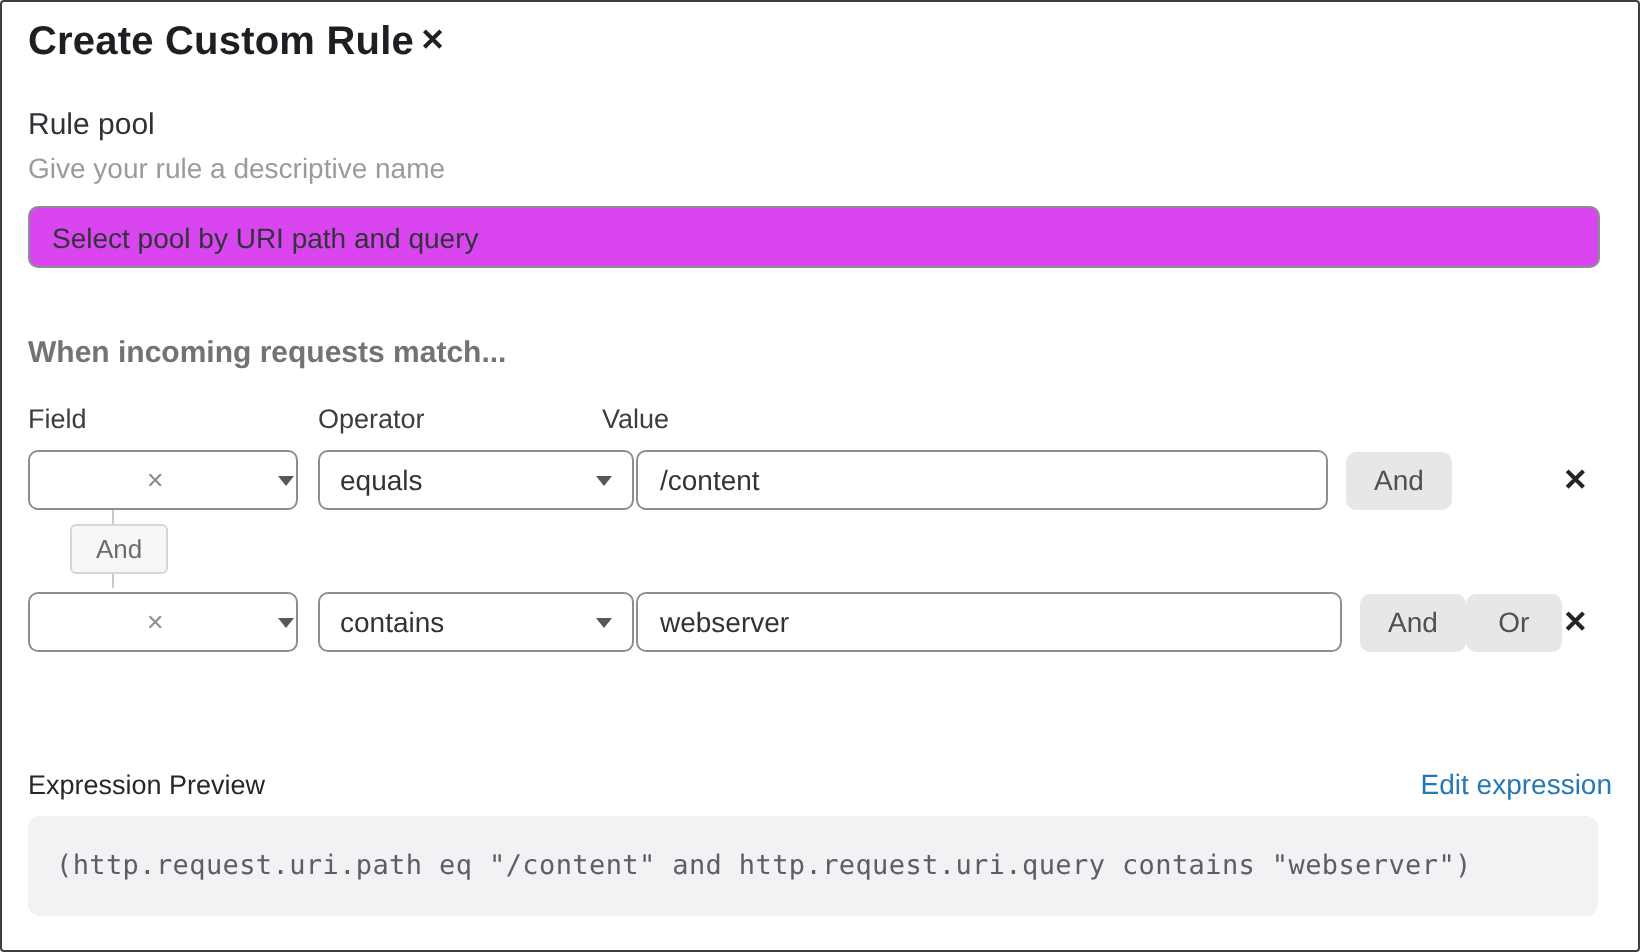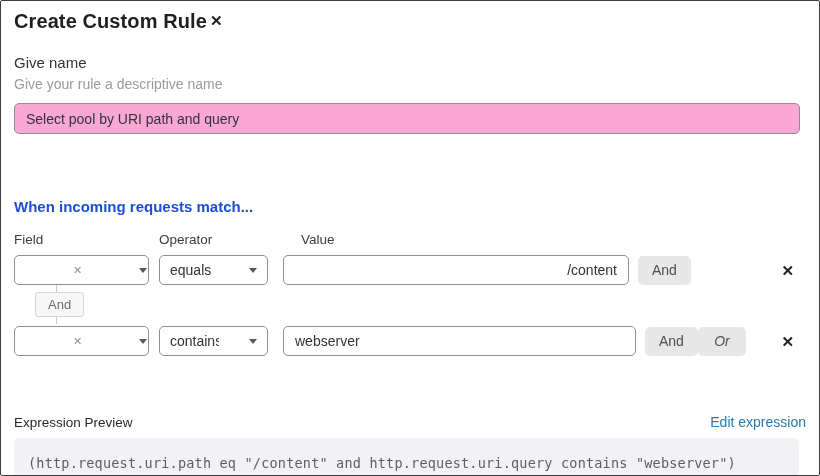--- a/index.html
+++ b/index.html
@@ -27,57 +27,57 @@
   }
   
   .rule-label { margin-top: 21px; font-size: 15px; color: #2f3237; }
   .rule-helper { margin-top: 5px; font-size: 14px; color: #9b9b9f; }
   .text-input {
     display: block; width: 786px; height: 31px;
     margin-top: 11px;
     border: 1px solid #8b8f94; border-radius: 5px;
     padding: 0 11px; font-size: 14px; color: #303338;
     font-family: "Liberation Sans", sans-serif;
-    background: #f9a8d4; outline: none;
+    background: #d946ef; outline: none;
   }
   
-  .match-heading { margin-top: 64px; font-size: 15px; font-weight: 700; color: #1d4ed8; }
+  .match-heading { margin-top: 34px; font-size: 15px; font-weight: 700; color: #737373; }
   .col-labels { display: flex; margin-top: 17px; font-size: 13.5px; color: #3a3d42; }
   .col-label-field { width: 145px; }
   .col-label-operator { width: 142px; }
   .col-label-value { flex: 1; }
   .cond-row { display: flex; align-items: center; margin-top: 8px; }
   .select-box {
     height: 30px; border: 1px solid #8b8f94; border-radius: 5px;
     background: #fff; display: flex; align-items: center;
     padding: 0 10px; font-size: 14px; color: #303338; cursor: pointer;
   }
   .select-field { width: 135px; margin-right: 10px; gap: 48px; }
-  .select-operator { width: 109px; margin-right: 15px; gap: 30px; }
+  .select-operator { width: 158px; margin-right: 1px; gap: 30px; }
   .select-text { flex: 1; white-space: nowrap; overflow: hidden; }
   .clear-x { font-size: 11px; color: #8f8f94; margin-right: 9px; cursor: pointer; }
   .caret {
     width: 0; height: 0; border-left: 4.5px solid transparent;
     border-right: 4.5px solid transparent; border-top: 5.5px solid #55585d;
     flex: 0 0 auto;
   }
   .value-input {
     height: 30px; border: 1px solid #8b8f94; border-radius: 5px;
     padding: 0 11px; font-size: 14px; color: #303338;
     font-family: "Liberation Sans", sans-serif; background: #fff; outline: none;
   }
-  .value-w1 { width: 346px; text-align: right; }
+  .value-w1 { width: 346px; }
   .value-w2 { width: 353px; }
   .logic-btn {
     height: 29px; min-width: 48px; padding: 0 14px;
     background: #e7e7e8; border: none; border-radius: 5px;
     font-size: 14px; color: #4e5055; cursor: pointer;
     font-family: "Liberation Sans", sans-serif;
   }
-  .logic-btn + .logic-btn { margin-left: 0; font-style: italic; }
+  .logic-btn + .logic-btn { margin-left: 0; }
   .row-delete {
     margin-left: auto; margin-right: 12px;
     font-size: 15px; font-weight: 700; color: #232427;
     cursor: pointer; user-select: none; line-height: 1;
   }
   .cond-row .logic-btn:first-of-type { margin-left: 9px; }
   
   .connector { margin-left: 21px; width: 60px; }
   .connector .vline { width: 1px; height: 7px; background: #c9c9cc; margin-left: 21px; }
   .connector-badge {
@@ -101,21 +101,21 @@
 <body>
 
 <div class="modal">
 
   <div class="modal-header">
     <div class="modal-title">Create Custom Rule</div>
     <div class="close-btn">✕</div>
   </div>
 
   <div>
-    <div class="rule-label">Give name</div>
+    <div class="rule-label">Rule pool</div>
     <div class="rule-helper">Give your rule a descriptive name</div>
     <input class="text-input" type="text" value="Select pool by URI path and query" style="">
   </div>
 
   <div>
     <div class="match-heading">When incoming requests match...</div>
 
     <div class="col-labels">
       <div class="col-label-field">Field</div>
       <div class="col-label-operator">Operator</div>

